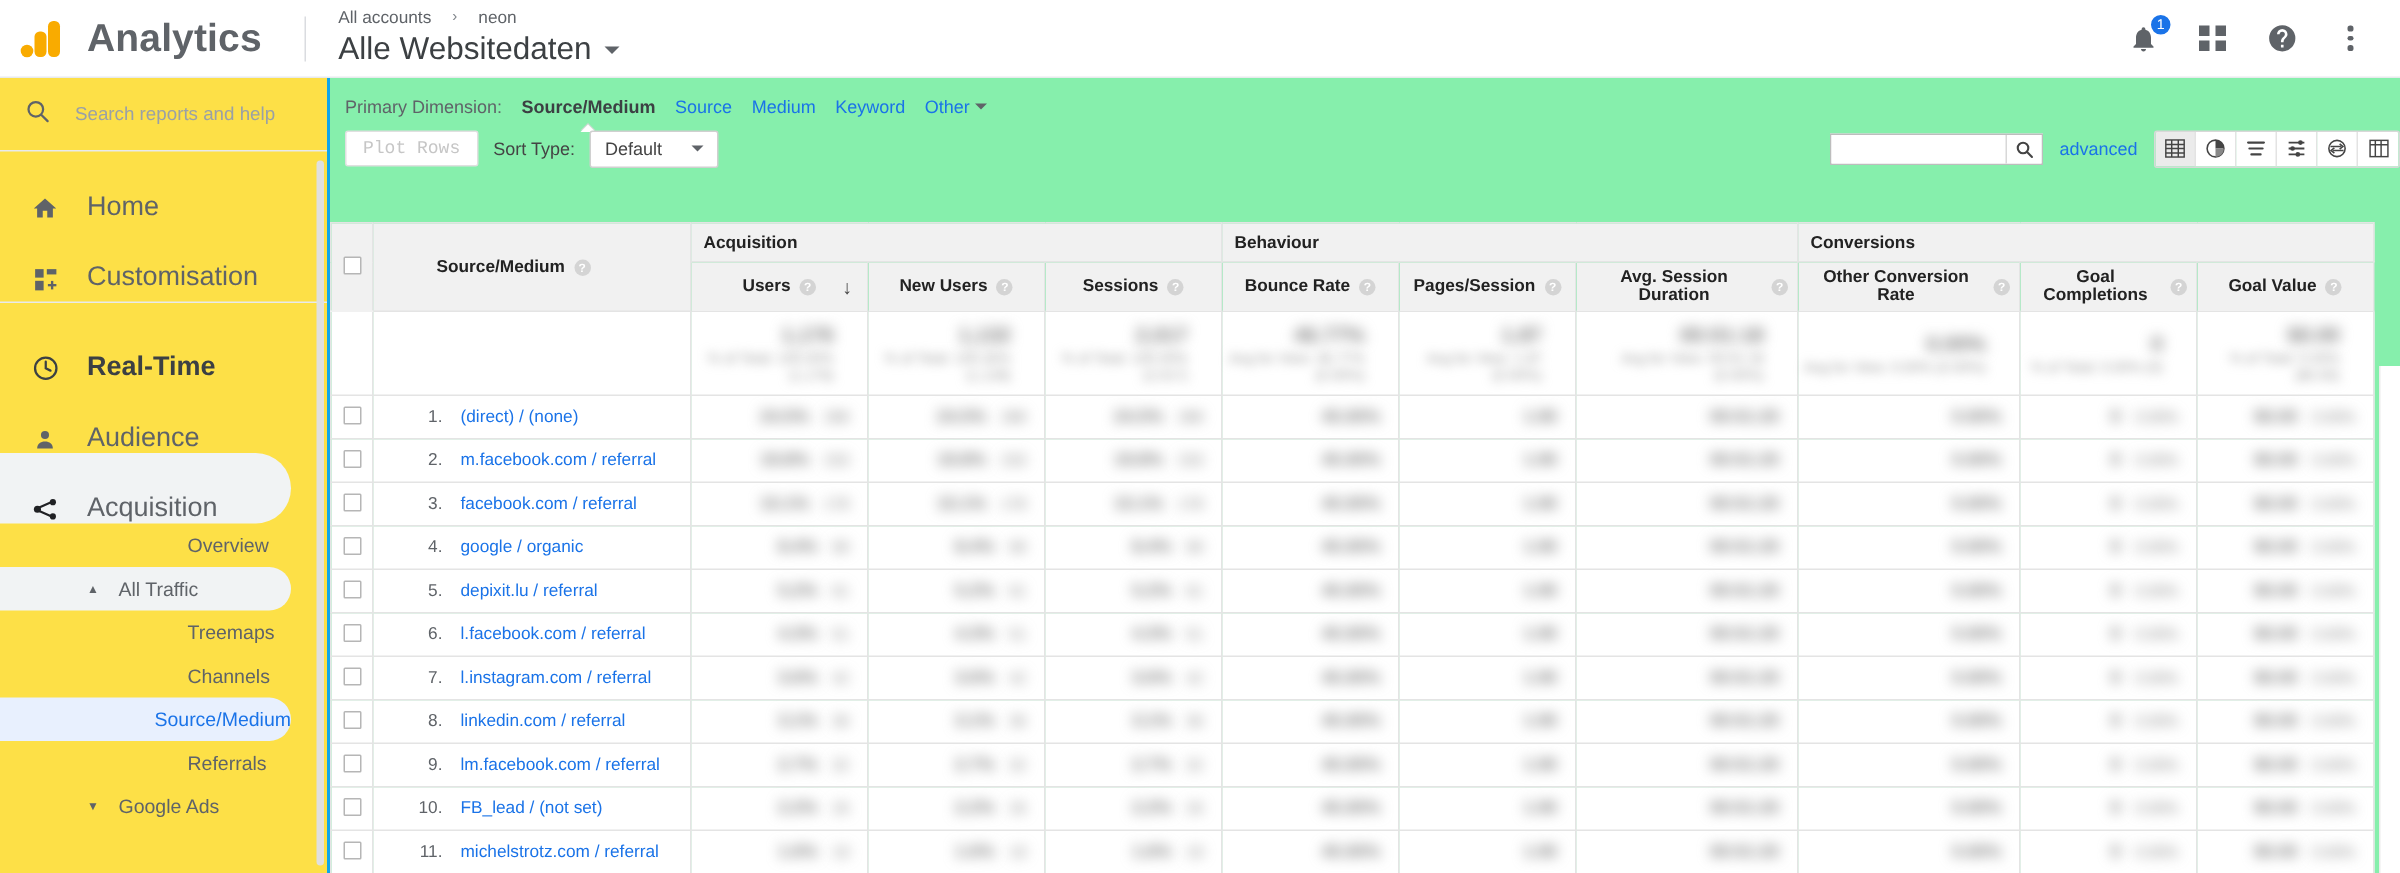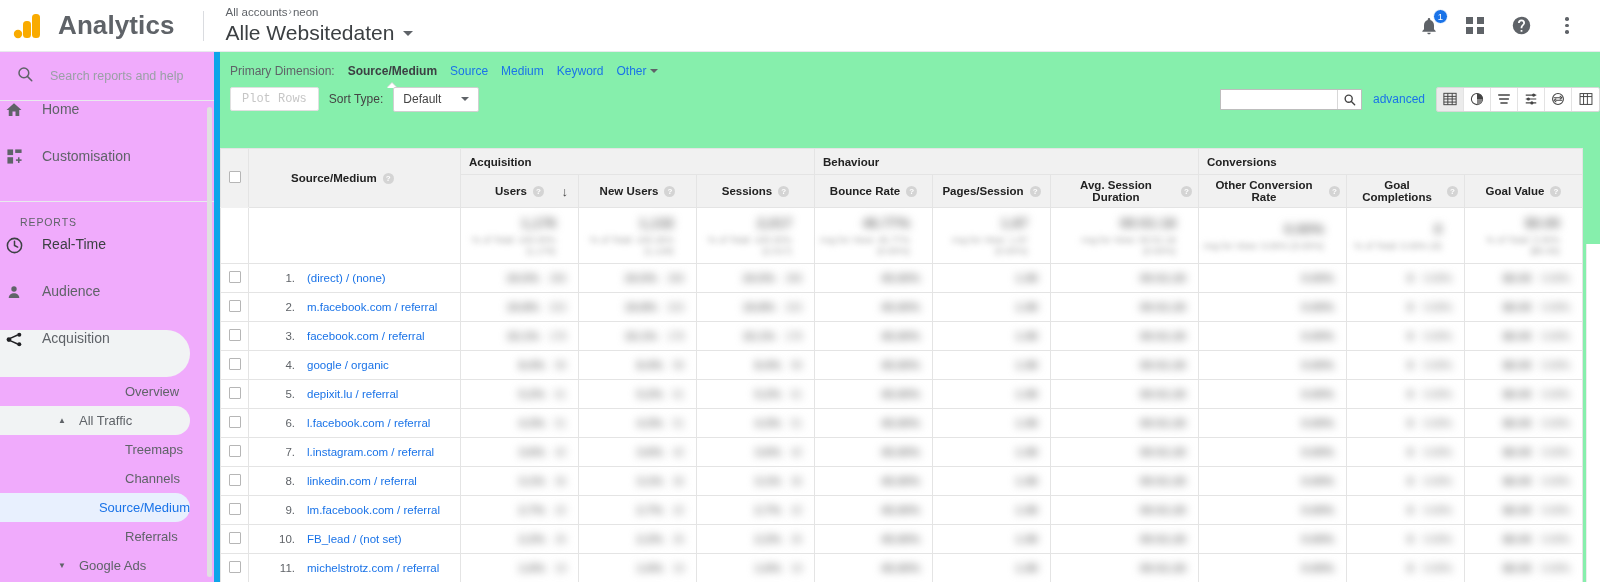--- a/index.html
+++ b/index.html
@@ -21,21 +21,21 @@
   .ga-logo { width: 56px; display: flex; justify-content: center; align-items: center; }
   .ga-logo svg { display: block; }
   .brand {
     font-size: 26px; color: #5f6368; letter-spacing: .1px;
     font-weight: 700; margin-left: 2px;
   }
   .brand-sep {
     width: 1px; height: 30px; background: #dadce0; margin: 0 22px 0 28px;
   }
   .acct-block { display: flex; flex-direction: column; justify-content: center; }
-  .breadcrumb { font-size: 11.5px; color: #5f6368; line-height: 14px; display:flex; align-items:center; gap:1px;}
+  .breadcrumb { font-size: 11.5px; color: #5f6368; line-height: 14px; display:flex; align-items:center; gap:14px;}
   .breadcrumb .chev { font-size: 10px; color: #80868b; }
   .property-row { display: flex; align-items: center; gap: 9px; margin-top: 1px; }
   .property-name { font-size: 21px; color: #3c4043; font-weight: 400; line-height: 26px; }
   .caret-down {
     width: 0; height: 0; border-left: 5px solid transparent;
     border-right: 5px solid transparent; border-top: 5px solid #5f6368;
   }
   .topbar-right {
     margin-left: auto; display: flex; align-items: center; gap: 20px;
     padding-right: 20px;
@@ -48,39 +48,39 @@
     font-weight: 500; padding: 0 3px; border: 1.5px solid #fff;
   }
   .kebab { display: flex; flex-direction: column; gap: 3px; align-items: center; }
   .kebab i { width: 3.5px; height: 3.5px; border-radius: 50%; background: #5f6368; display: block; }
   .apps-grid { display: grid; grid-template-columns: repeat(2,7px); grid-gap: 3.5px; }
   .apps-grid i { width: 7px; height: 7px; background: #5f6368; display:block; }
 
   
   .sidebar {
     position: absolute; top: 52px; left: 0; width: 220px; height: 530px;
-    background: #f0abfc; border-right: 6px solid #0ea5e9;
+    background: #fde047; border-right: 2px solid #0ea5e9;
     overflow: hidden;
   }
   .search-row {
     height: 49px; display: flex; align-items: center; padding-left: 16px;
     border-bottom: 1px solid #e8eaed; gap: 16px;
   }
   .search-row input {
     border: none; outline: none; font-size: 12.5px; color: #5f6368;
     font-family: "Liberation Sans", sans-serif; width: 150px; background: transparent;
   }
   .search-row input::placeholder { color: #9aa0a6; }
   .nav-item {
-    height: 47px; display: flex; align-items: flex-start; gap: 18px;
-    padding-left: 4px; cursor: pointer; color: #5f6368; font-size: 14px;
+    height: 47px; display: flex; align-items: flex-end; gap: 18px;
+    padding-left: 20px; cursor: pointer; color: #5f6368; font-size: 18px;
     border-radius: 0 24px 24px 0; margin-right: 24px;
   }
   .nav-item .ico { width: 20px; display: flex; justify-content: center; align-items: center; flex: none; }
-  .nav-item.bold { font-weight: normal; color: #3c4043; }
+  .nav-item.bold { font-weight: bold; color: #3c4043; }
   .nav-item.active-grey { background: #f1f3f4; color: #5f6368; }
   .nav-sep { height: 1px; background: #e8eaed; margin: 6px 0; }
   .section-label {
     font-size: 10.5px; color: #5f6368; letter-spacing: .9px;
     padding-left: 20px; height: 28px; display: flex; align-items: center;
     font-weight: 400;
   }
   .sub-item {
     height: 29px; display: flex; align-items: center; font-size: 13px;
     color: #5f6368; cursor: pointer; border-radius: 0 24px 24px 0; margin-right: 24px; padding-left: 45px;
@@ -286,21 +286,20 @@
           <rect x="13" y="2" width="9" height="5"></rect>
         <rect x="2" y="13" width="8" height="9"></rect>
         <rect x="14" y="16" width="8" height="2.2"></rect>
           <rect x="16.9" y="13.1" width="2.2" height="8"></rect>
       </svg>
     </span>
     <span>Customisation</span>
   </div>
 
   <div class="nav-sep"></div>
-  <div class="section-label">REPORTS</div>
 
   <div class="nav-item bold">
     <span class="ico">
       <svg width="19" height="19" viewBox="0 0 24 24" fill="none" stroke="#3c4043" stroke-width="1.9">
         <circle cx="12" cy="12" r="9"></circle>
           <polyline points="12,6.5 12,12 16,14" stroke-linecap="round"></polyline>
       </svg>
     </span>
     <span>Real-Time</span>
   </div>

